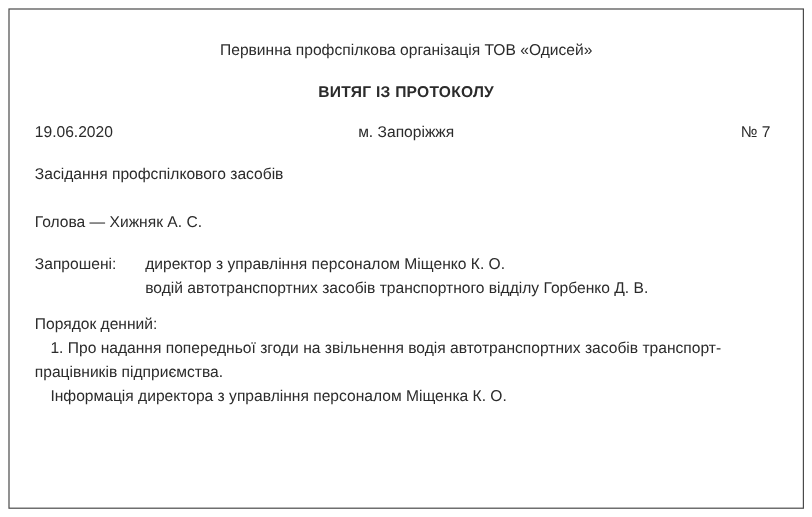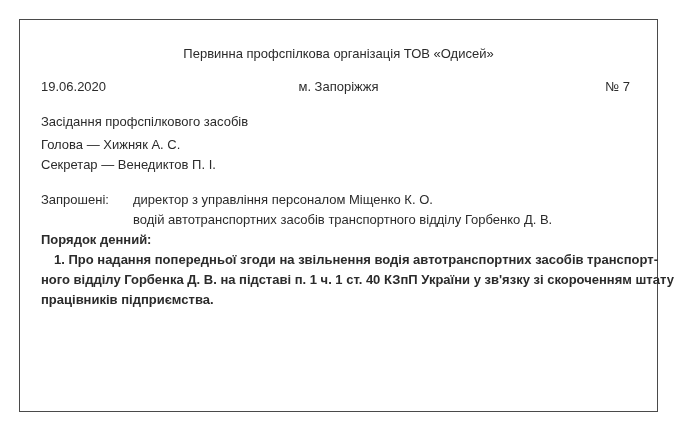--- a/index.html
+++ b/index.html
@@ -2,21 +2,21 @@
 <html><head>
 <meta charset="utf-8">
 <style>
   * { margin: 0; padding: 0; box-sizing: border-box; }
   html, body { background: #ffffff; }
   .page {
     position: relative;
     width: 677px;
     height: 431px;
     background: #ffffff;
-    padding: 19px;
+    padding: 7px;
     font-family: "Liberation Sans", sans-serif;
     color: #2b2b2b;
   }
   .doc {
     width: 100%;
     height: 100%;
     border: 1px solid #4a4a4a;
     padding: 24px 14px 0 14px;
     font-size: 13px;
     line-height: 20px;
@@ -29,62 +29,62 @@
   }
   .meta-row {
     position: relative;
     margin-top: 13px;
     height: 20px;
   }
   .meta-date { position: absolute; left: 7px; top: 0; text-align: center; }
   .meta-number { position: absolute; right: 13px; top: 0; }
   .meta-place { text-align: center; margin-top: 10px; }
   .meeting-type { margin-top: 15px; padding-left: 7px; }
-  .officials { margin-top: 3px; padding-left: 7px; }
+  .officials { margin-top: 20px; padding-left: 7px; }
   .attendance {
     margin-top: 15px;
     padding-left: 7px;
     display: grid;
     grid-template-columns: 92px 1fr;
     grid-auto-rows: 20px;
   }
-  .agenda { padding-left: 7px; font-weight: bold; }
+  .agenda { margin-top: 10px; padding-left: 7px; }
   .indent { text-indent: 13px; }
   .line { white-space: nowrap; }
 </style>
 </head>
 <body>
 
 <div class="page">
   <div class="doc">
 
     <div class="center">Первинна профспілкова організація ТОВ «Одисей»</div>
 
+    <div class="center doc-title">ВИТЯГ ІЗ ПРОТОКОЛУ</div>
 
     <div class="meta-row">
       <span class="meta-date">19.06.2020</span>
       <div class="meta-place">м. Запоріжжя</div>
       <span class="meta-number">№ 7</span>
     </div>
 
     <div class="meeting-type">Засідання профспілкового засобів</div>
 
     <div class="officials">
       <div class="line">Голова — Хижняк А. С.</div>
-      <div class="line">Секретар — Венедиктов П. І.</div>
     </div>
 
     <div class="attendance">
       <div class="line">Запрошені:</div>
       <div class="line">директор з управління персоналом Міщенко К. О.</div>
       <div></div>
       <div class="line">водій автотранспортних засобів транспортного відділу Горбенко Д. В.</div>
     </div>
 
     <div class="agenda">
       <div class="line">Порядок денний:</div>
       <div class="line indent">1. Про надання попередньої згоди на звільнення водія автотранспортних засобів транспорт-</div>
-      <div class="line">ного відділу Горбенка Д. В. на підставі п. 1 ч. 1 ст. 40 КЗпП України у зв'язку зі скороченням штату</div>
       <div class="line">працівників підприємства.</div>
+      <div class="line indent">Інформація директора з управління персоналом Міщенка К. О.</div>
     </div>
 
   </div>
 </div>
 
 </body></html>

